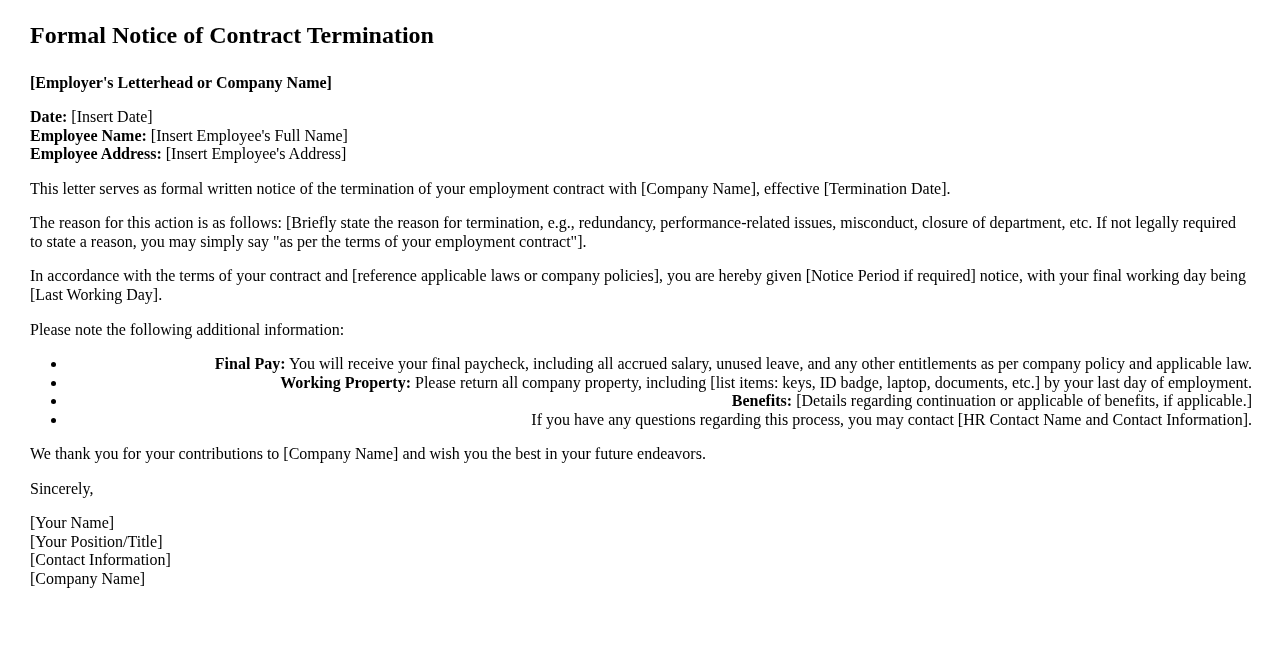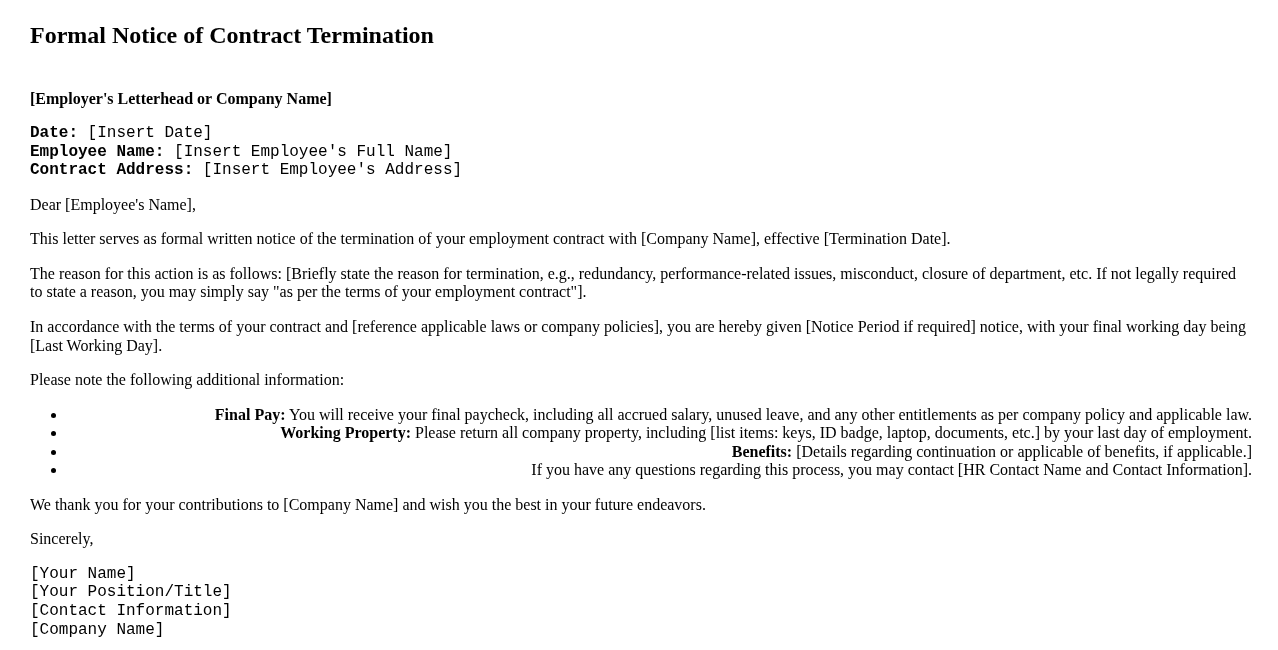--- a/index.html
+++ b/index.html
@@ -17,48 +17,47 @@
     box-sizing: border-box;
     width: 1278px;
     min-height: 650px;
     padding: 22px 26px 22px 30px;
     background: #ffffff;
   }
   h1.doc-title {
     font-size: 24px;
     font-weight: bold;
     line-height: 1.15;
-    margin: 0 0 40px 0;
+    margin: 0 0 24px 0;
   }
   p { margin: 16px 0; }
   .bold { font-weight: bold; font-family: Liberation Serif, serif; }
-  .line { display: block; font-family: Liberation Mono, monospace; }
+  .line { display: block; }
   ul.info-list {
     margin: 16px 0;
     padding-left: 37px;
     list-style-type: disc;
   }
   ul.info-list li { margin: 0; padding: 0; text-align: right; }
 </style>
 </head>
 <body>
 
 <main class="doc">
 
   <h1 class="doc-title">Formal Notice of Contract Termination</h1>
 
   <p class="bold">[Employer's Letterhead or Company Name]</p>
 
   <p>
     <span class="line"><strong>Date:</strong><span> [Insert Date]</span></span>
     <span class="line"><strong>Employee Name:</strong><span> [Insert Employee's Full Name]</span></span>
-    <span class="line"><strong>Contract Address:</strong><span> [Insert Employee's Address]</span></span>
+    <span class="line"><strong>Employee Address:</strong><span> [Insert Employee's Address]</span></span>
   </p>
 
-  <p>Dear [Employee's Name],</p>
 
   <p>This letter serves as formal written notice of the termination of your employment contract with [Company Name], effective [Termination Date].</p>
 
   <p>The reason for this action is as follows: [Briefly state the reason for termination, e.g., redundancy, performance-related issues, misconduct, closure of department, etc. If not legally required to state a reason, you may simply say "as per the terms of your employment contract"].</p>
 
   <p>In accordance with the terms of your contract and [reference applicable laws or company policies], you are hereby given [Notice Period if required] notice, with your final working day being [Last Working Day].</p>
 
   <p>Please note the following additional information:</p>
 
   <ul class="info-list">

